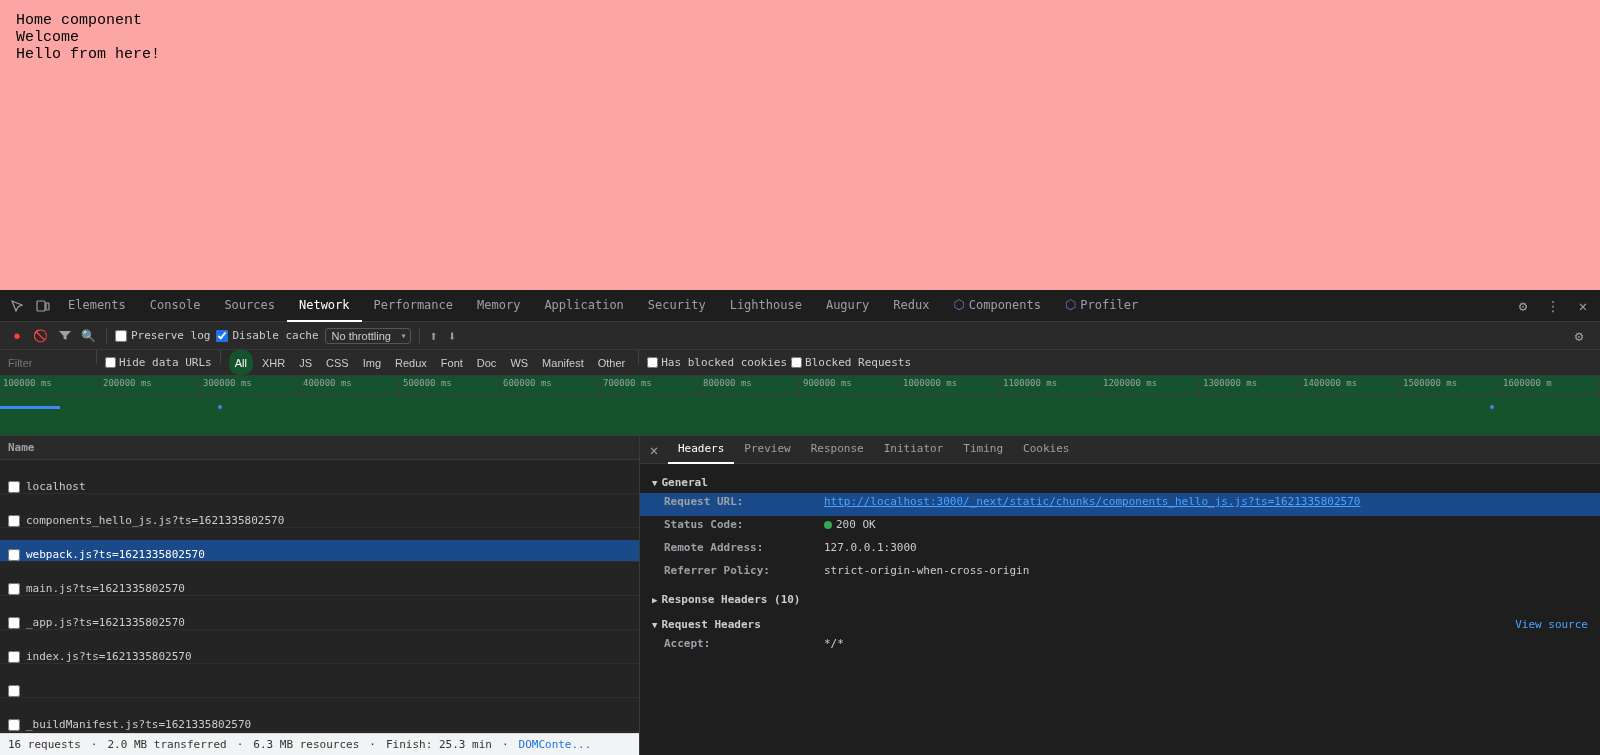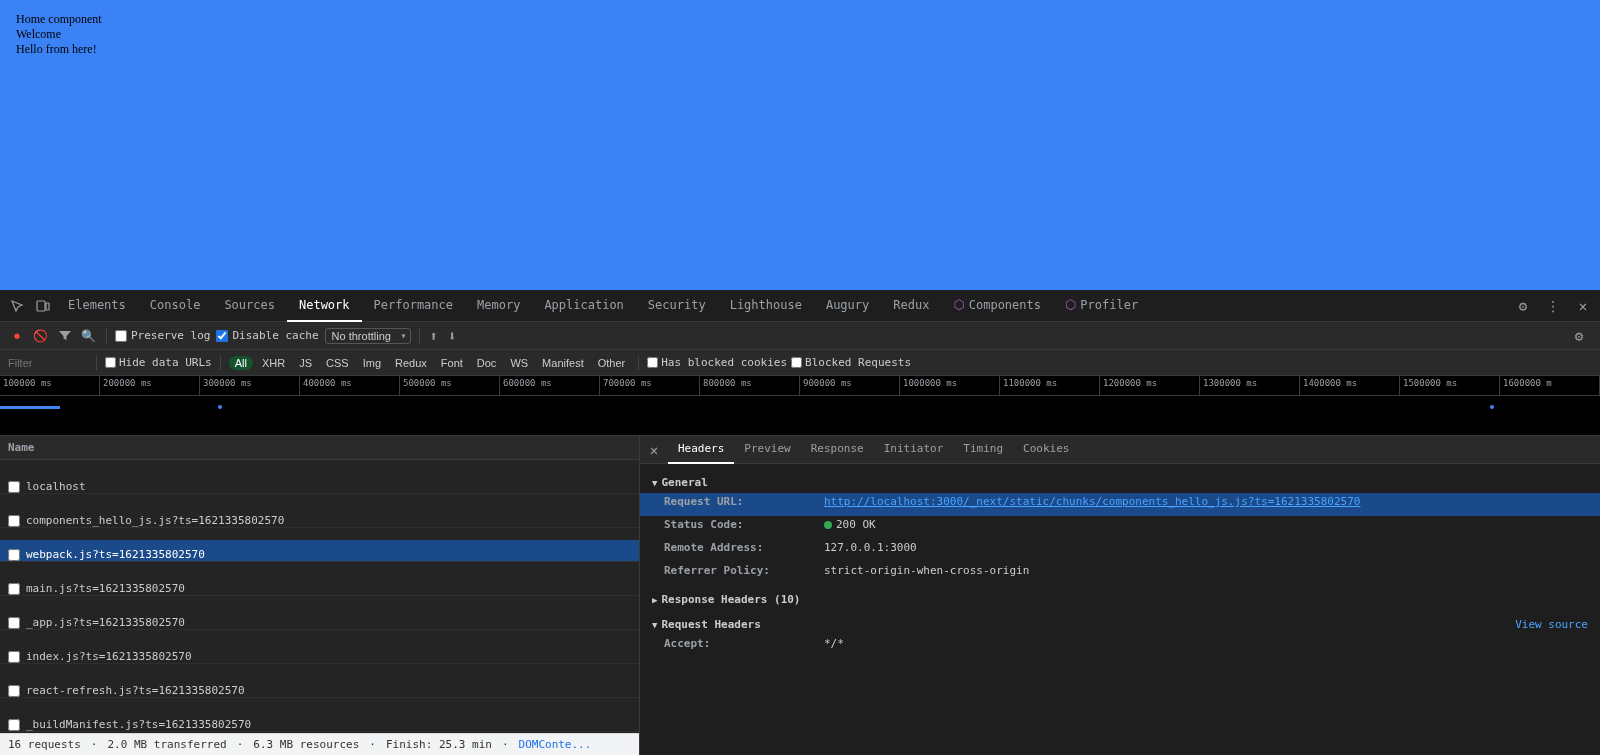--- a/index.html
+++ b/index.html
@@ -1,24 +1,24 @@
 <!DOCTYPE html>
 <html><head>
   <meta charset="utf-8">
   <style>
     * { margin: 0; padding: 0; box-sizing: border-box; }
     body { font-family: -apple-system, BlinkMacSystemFont, 'Segoe UI', sans-serif; background: #fff; overflow: hidden; width: 1600px; height: 755px; }
 
     
     .page-content {
-      background: #3b82f6;
+      background: #fca5a5;
       height: 290px;
       padding: 12px 16px;
-      font-family: Liberation Serif, serif;
-      font-size: 12px;
+      font-family: Liberation Mono, monospace;
+      font-size: 15px;
       color: #000;
     }
 
     
     .devtools {
       position: absolute;
       bottom: 0;
       left: 0;
       right: 0;
       height: 465px;
@@ -149,21 +149,20 @@
     .upload-icon, .download-icon {
       color: #9aa0a6;
       font-size: 14px;
       cursor: pointer;
       padding: 0 2px;
     }
 
     
     .devtools-filter {
       display: flex;
-      align-items: center;
       background: #2a2a2a;
       border-bottom: 1px solid #3a3a3a;
       height: 26px;
       padding: 0 8px;
       gap: 4px;
       flex-shrink: 0;
       font-size: 11px;
     }
 
     .filter-input-wrapper {
@@ -204,21 +203,21 @@
       background: #14532d;
       color: #fff;
       border-radius: 10px;
       padding: 1px 6px;
     }
 
     .filter-separator { width: 1px; height: 14px; background: #444; margin: 0 4px; }
 
     
     .devtools-timeline {
-      background: #000000;
+      background: #14532d;
       height: 60px;
       border-bottom: 1px solid #3a3a3a;
       flex-shrink: 0;
       overflow: hidden;
       position: relative;
     }
 
     .timeline-ruler {
       display: flex;
       height: 20px;
@@ -629,21 +628,20 @@
         <div class="request-row">
           <input type="checkbox" class="request-checkbox" style="">
           <span class="request-name">_app.js?ts=1621335802570</span>
         </div>
         <div class="request-row">
           <input type="checkbox" class="request-checkbox" style="">
           <span class="request-name">index.js?ts=1621335802570</span>
         </div>
         <div class="request-row">
           <input type="checkbox" class="request-checkbox" style="">
-          <span class="request-name">react-refresh.js?ts=1621335802570</span>
         </div>
         <div class="request-row">
           <input type="checkbox" class="request-checkbox" style="">
           <span class="request-name">_buildManifest.js?ts=1621335802570</span>
         </div>
         <div class="request-row">
           <input type="checkbox" class="request-checkbox" style="">
           <span class="request-name">_ssgManifest.js?ts=1621335802570</span>
         </div>
       </div>

